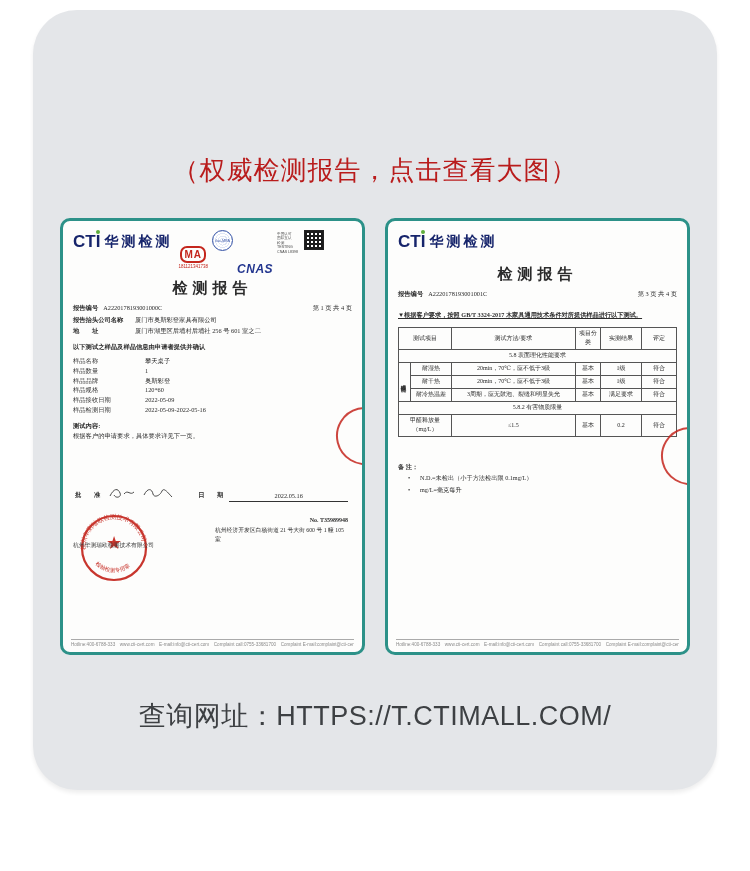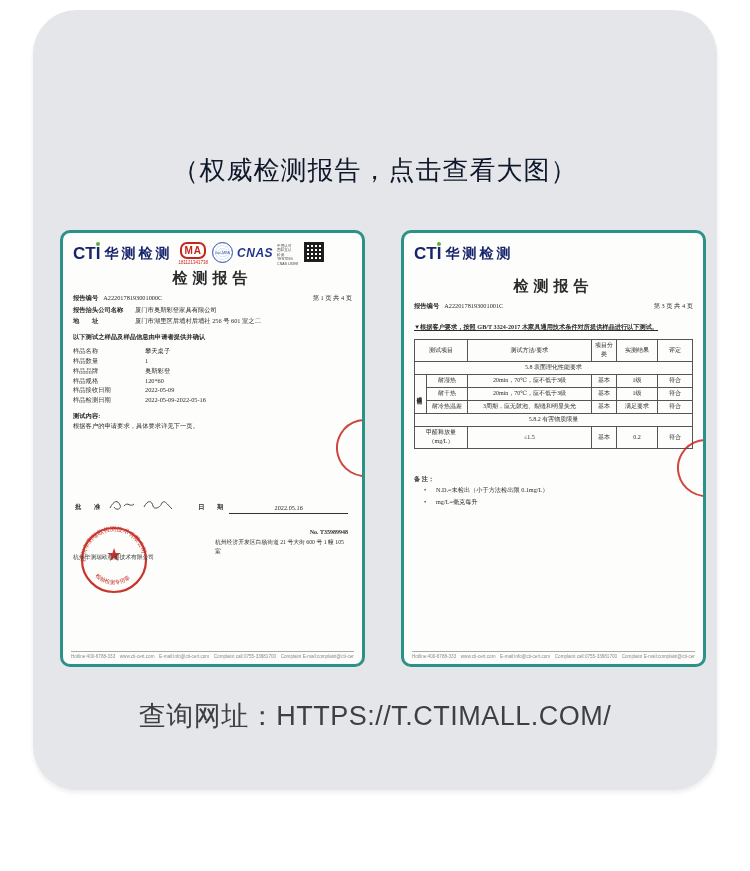--- a/index.html
+++ b/index.html
@@ -6,44 +6,44 @@
   html,body { width:750px; height:871px; background:#ffffff; font-family:"Liberation Sans", sans-serif; position:relative; overflow:hidden; }
 
   .panel { position:absolute; left:33px; top:10px; width:684px; height:780px;
            background:#e4e6e9; border-radius:44px; box-shadow:0 3px 4px rgba(0,0,0,0.07); }
 
   .title-pill { position:absolute; left:50%; top:60px; transform:translateX(-50%);
                 background:#1f8c80; color:#fff; border-radius:34px; height:63px; min-width:274px;
                 display:flex; align-items:center; justify-content:center;
                 font-size:37px; font-weight:700; letter-spacing:2px; padding:0 34px; }
   .subtitle { position:absolute; top:143px; width:100%; text-align:center;
-              font-size:26px; color:#0f172a; letter-spacing:1px; }
-
-  .certs { position:absolute; top:220px; left:27px; display:flex; gap:36px; }
+              font-size:26px; color:#b91c1c; letter-spacing:1px; }
+
+  .certs { position:absolute; top:208px; left:27px; display:flex; gap:20px; }
   .cert { width:305px; height:437px; background:#fdfdfc; border:3px solid #2c9188;
           border-radius:10px; position:relative; overflow:hidden;
           font-family:"Liberation Serif","DejaVu Serif",serif; color:#2b2b2b; }
   .cert-inner { padding:9px 10px 0 10px; }
 
   
   .logo-row { display:flex; align-items:flex-start; gap:4px; }
   .cti-mark { position:relative; font-weight:900; font-size:17px; color:#16246b;
               font-family:"Liberation Sans",sans-serif; line-height:1; padding-top:3px; }
   .cti-dot { position:absolute; top:0px; right:0px; width:4px; height:4px; border-radius:50%; background:#5fae3c; }
   .cti-name { font-weight:700; font-size:14px; color:#16246b; letter-spacing:3px; padding-top:3px; }
   .cma { display:flex; flex-direction:column; align-items:center; margin-left:2px; }
   .cma-box { border:2px solid #c4261d; border-radius:7px; color:#c4261d; font-weight:800;
-             font-size:10px; padding:1px 2px; font-family:"Liberation Sans",sans-serif; letter-spacing:1px; }
+             font-size:10px; padding:1px 2px; font-family:"Liberation Sans",sans-serif; letter-spacing:1px;margin-top:16px; }
   .cma-num { color:#c4261d; font-size:4.5px; margin-top:1px; font-family:"Liberation Sans",sans-serif; }
   .ilac { width:21px; height:21px; border:1px solid #3a57a8; border-radius:50%;
           display:flex; align-items:center; justify-content:center; font-size:3.6px; color:#3a57a8;
           background:repeating-radial-gradient(circle at 50% 50%, #ffffff 0 1.5px, #dfe6f5 1.5px 2.5px);
           font-family:"Liberation Sans",sans-serif; }
   .cnas { font-weight:800; font-style:italic; font-size:12px; color:#23368f;
-          font-family:"Liberation Sans",sans-serif; padding-top:4px; letter-spacing:0.5px; }
+          font-family:"Liberation Sans",sans-serif; padding-top:4px; letter-spacing:0.5px;margin-top:28px; }
   .accred { font-size:3.6px; line-height:1.25; color:#444; font-family:"Liberation Sans",sans-serif; padding-top:2px; }
   .qr { width:20px; height:20px; background-color:#fff; border:1px solid #222; margin-left:2px;
         background-image:repeating-linear-gradient(0deg,#1b1b1b 0 2px,transparent 2px 4px),
                          repeating-linear-gradient(90deg,#1b1b1b 0 2px,transparent 2px 4px); }
 
   
   .report-title { text-align:center; font-size:15px; font-weight:700; letter-spacing:5px; margin-top:3px; }
   .meta-row { display:flex; justify-content:space-between; font-size:6.3px; margin-top:6px; }
   .meta-left b { margin-right:5px; }
   .kv-line { font-size:6.3px; margin-top:2.5px; display:flex; }

